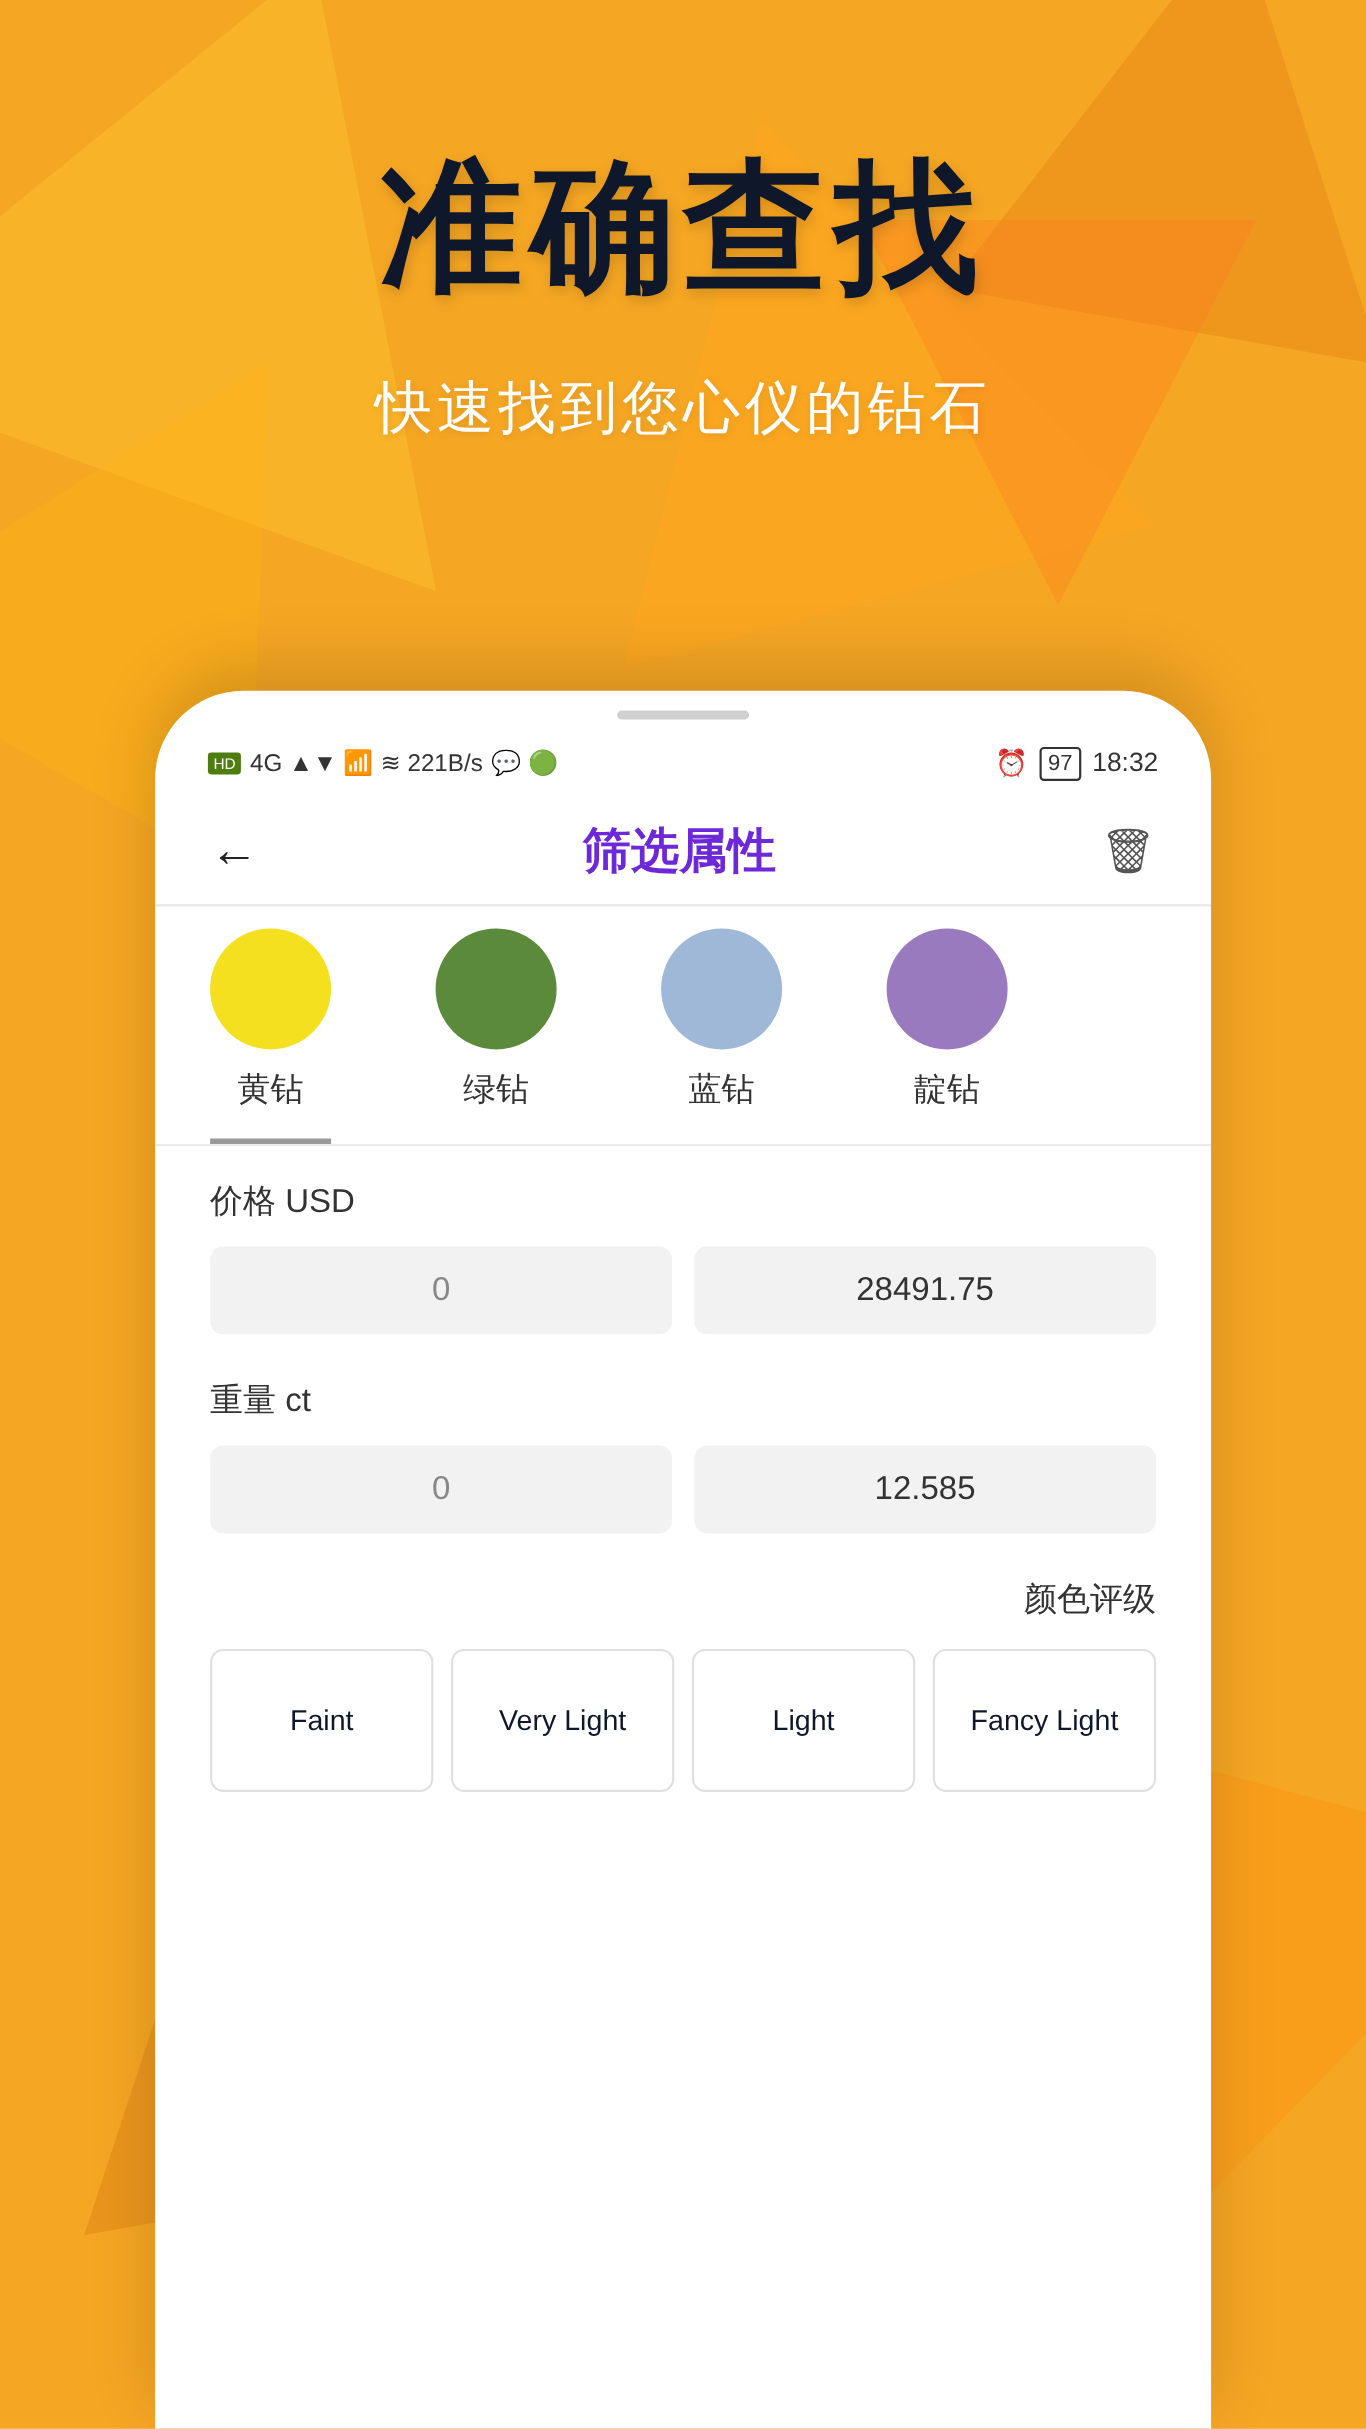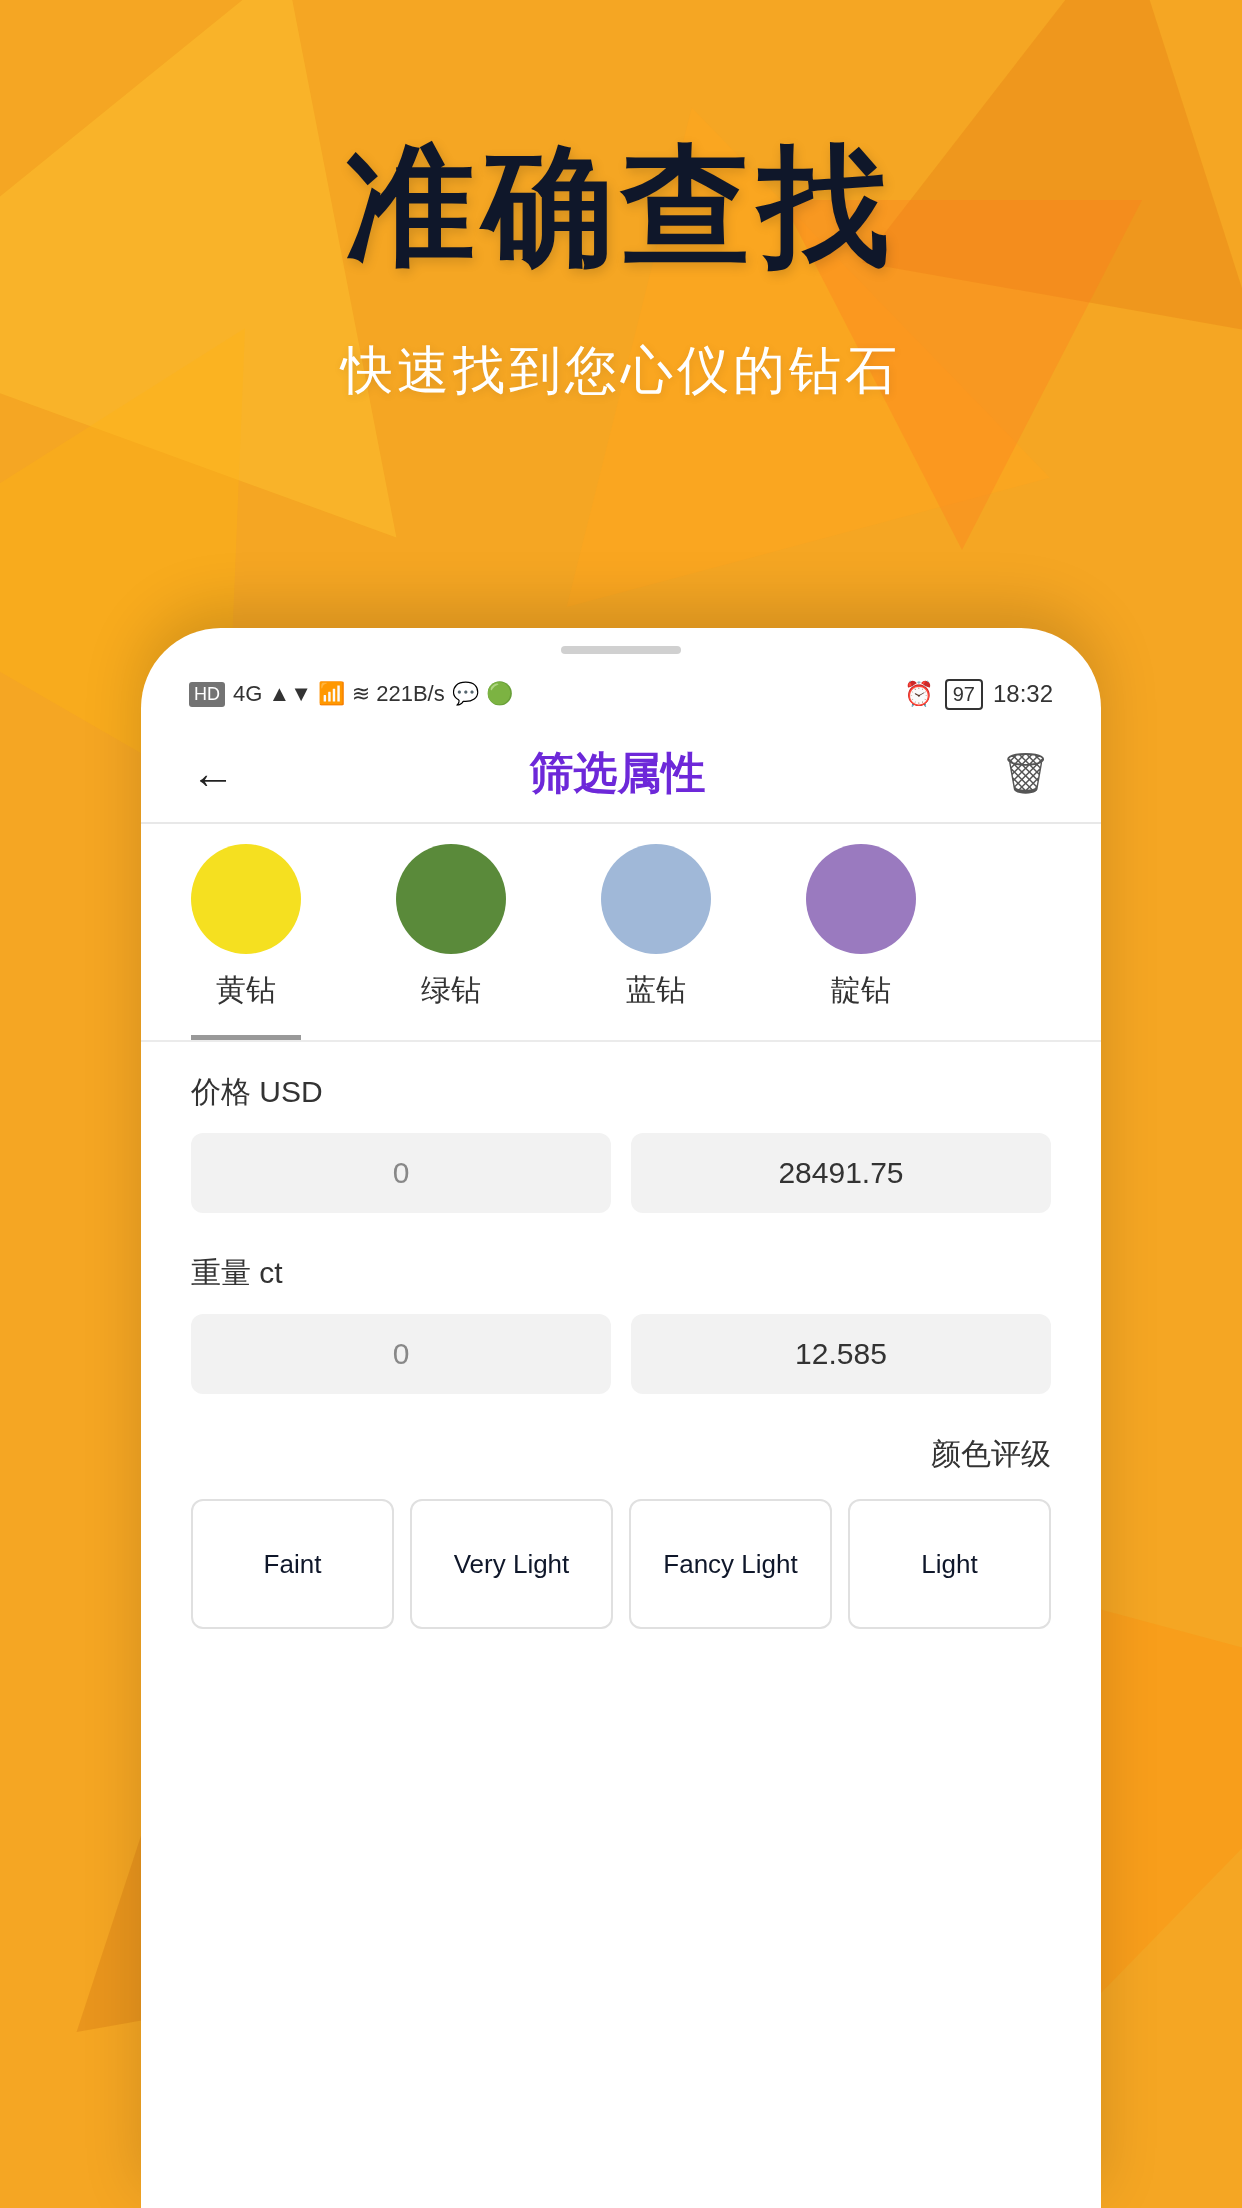--- a/index.html
+++ b/index.html
@@ -337,21 +337,21 @@
 </div>
 
 <div class="phone-mockup">
 
   <div class="phone-notch">
     <div class="notch-bar"></div>
   </div>
 
   <div class="status-bar">
     <div class="status-left">
-      <span style="font-size:18px; background:#737373; color:#fff; padding:2px 5px; border-radius:3px;">HD</span>
+      <span style="font-size:14px; background:#4d7c0f; color:#fff; padding:2px 5px; border-radius:3px;">HD</span>
       <span>4G ▲▼ 📶 ≋ 221B/s</span>
       <span>💬 🟢</span>
     </div>
     <div class="status-right">
       <span>⏰</span>
       <span style="border:2px solid #333; padding:2px 6px; border-radius:4px; font-size:20px;">
         <span>97</span>
       </span>
       <span>18:32</span>
     </div>
@@ -411,21 +411,21 @@
   <div class="color-rating-section">
     <div class="color-rating-label">颜色评级</div>
     <div class="color-options">
       <div class="color-option">
         <span>Faint</span>
       </div>
       <div class="color-option">
         <span>Very Light</span>
       </div>
       <div class="color-option">
+        <span>Light</span>
+      </div>
+      <div class="color-option">
         <span>Fancy Light</span>
       </div>
-      <div class="color-option">
-        <span>Light</span>
-      </div>
     </div>
   </div>
 
 </div>
 
 </body></html>

